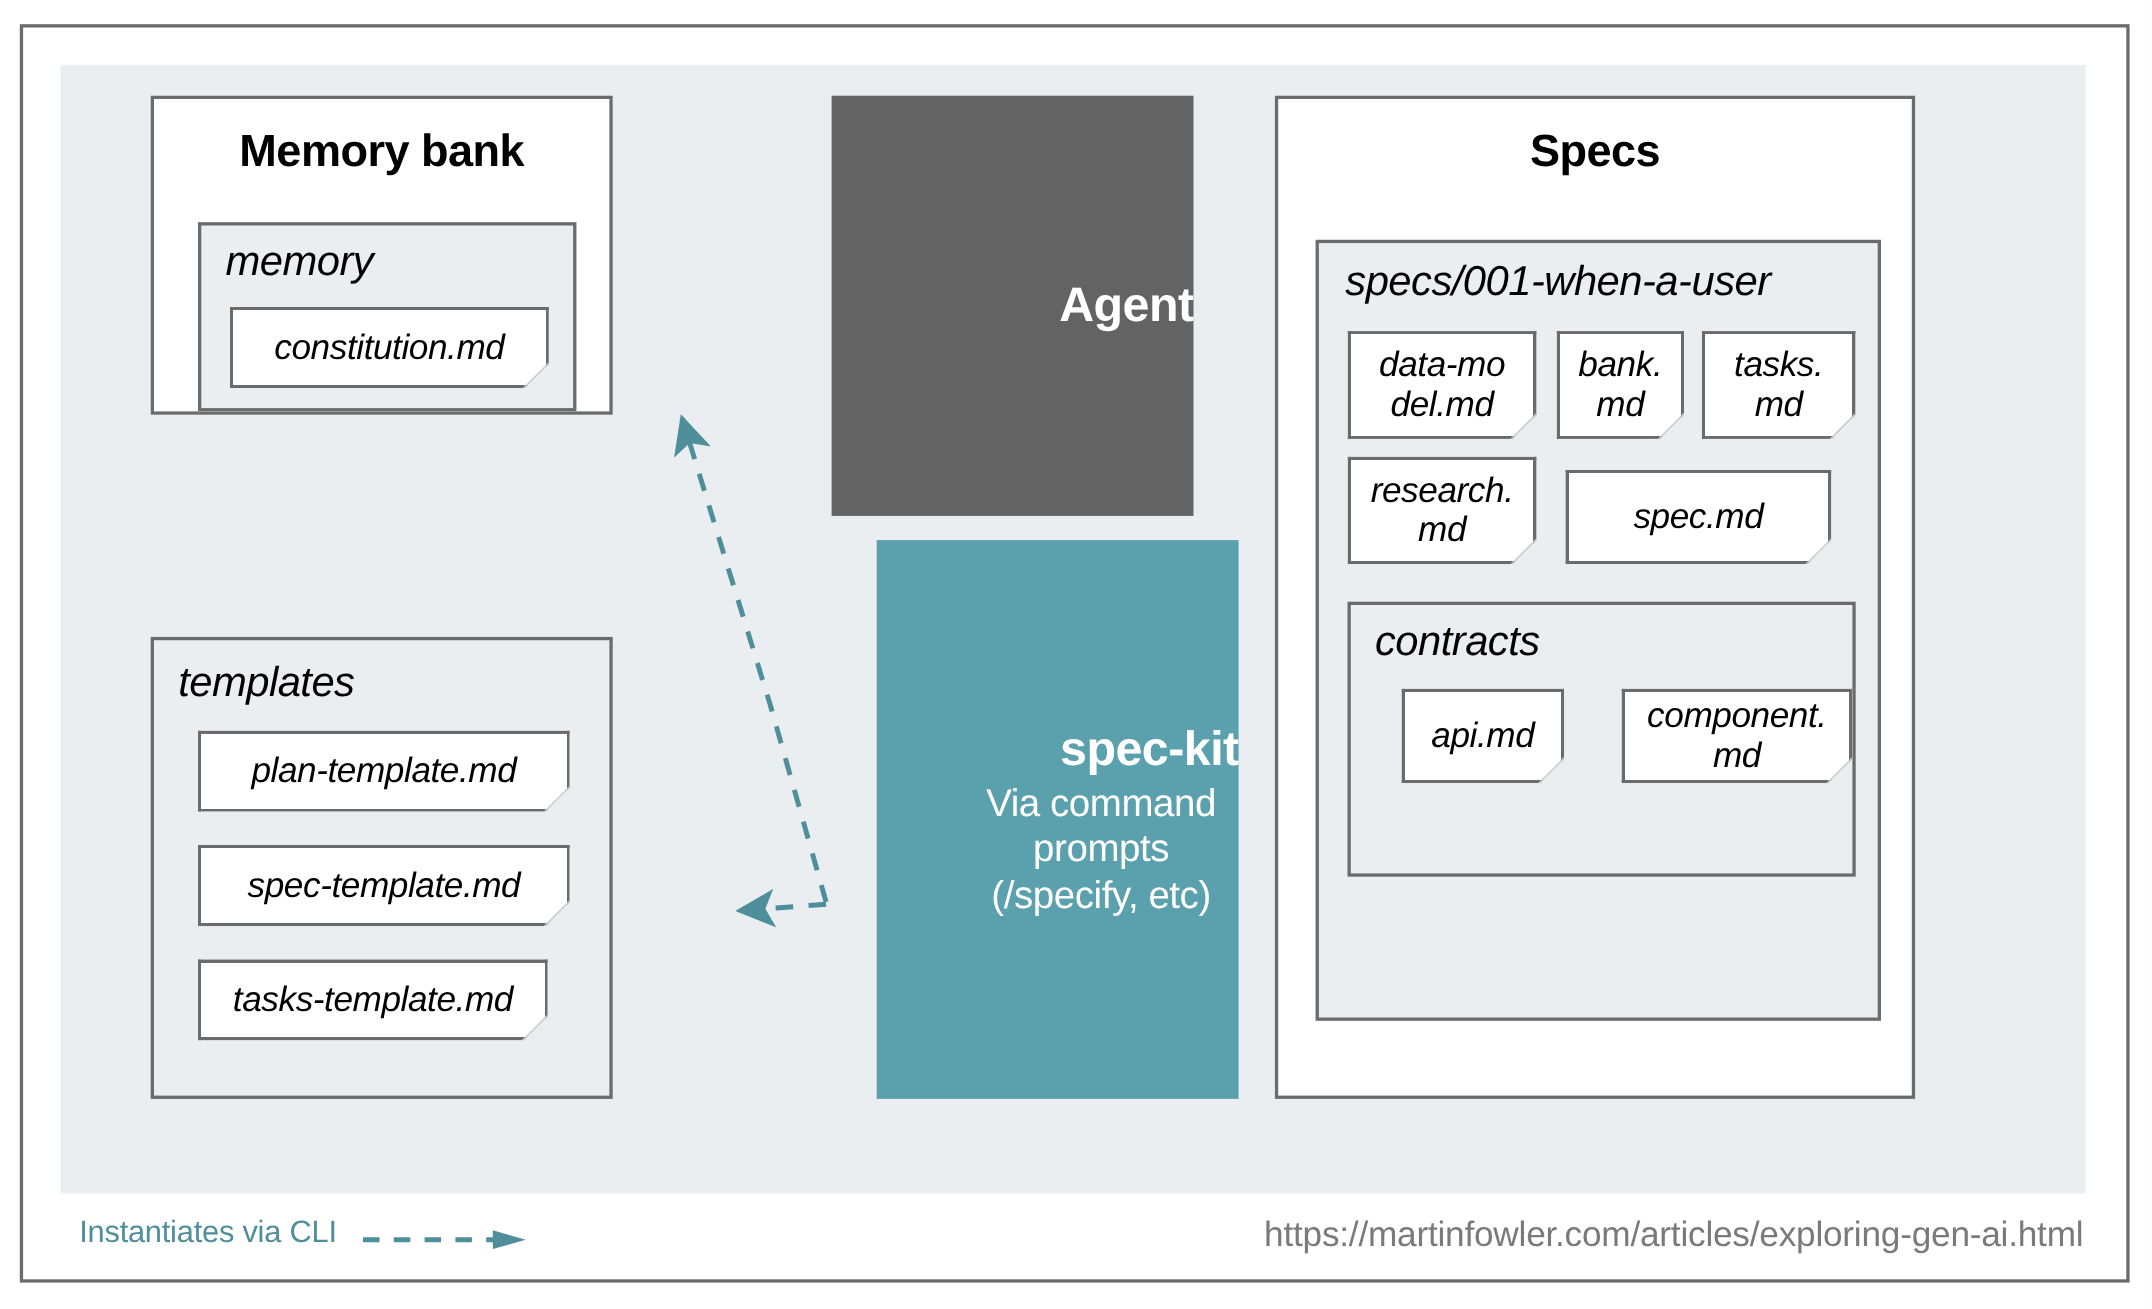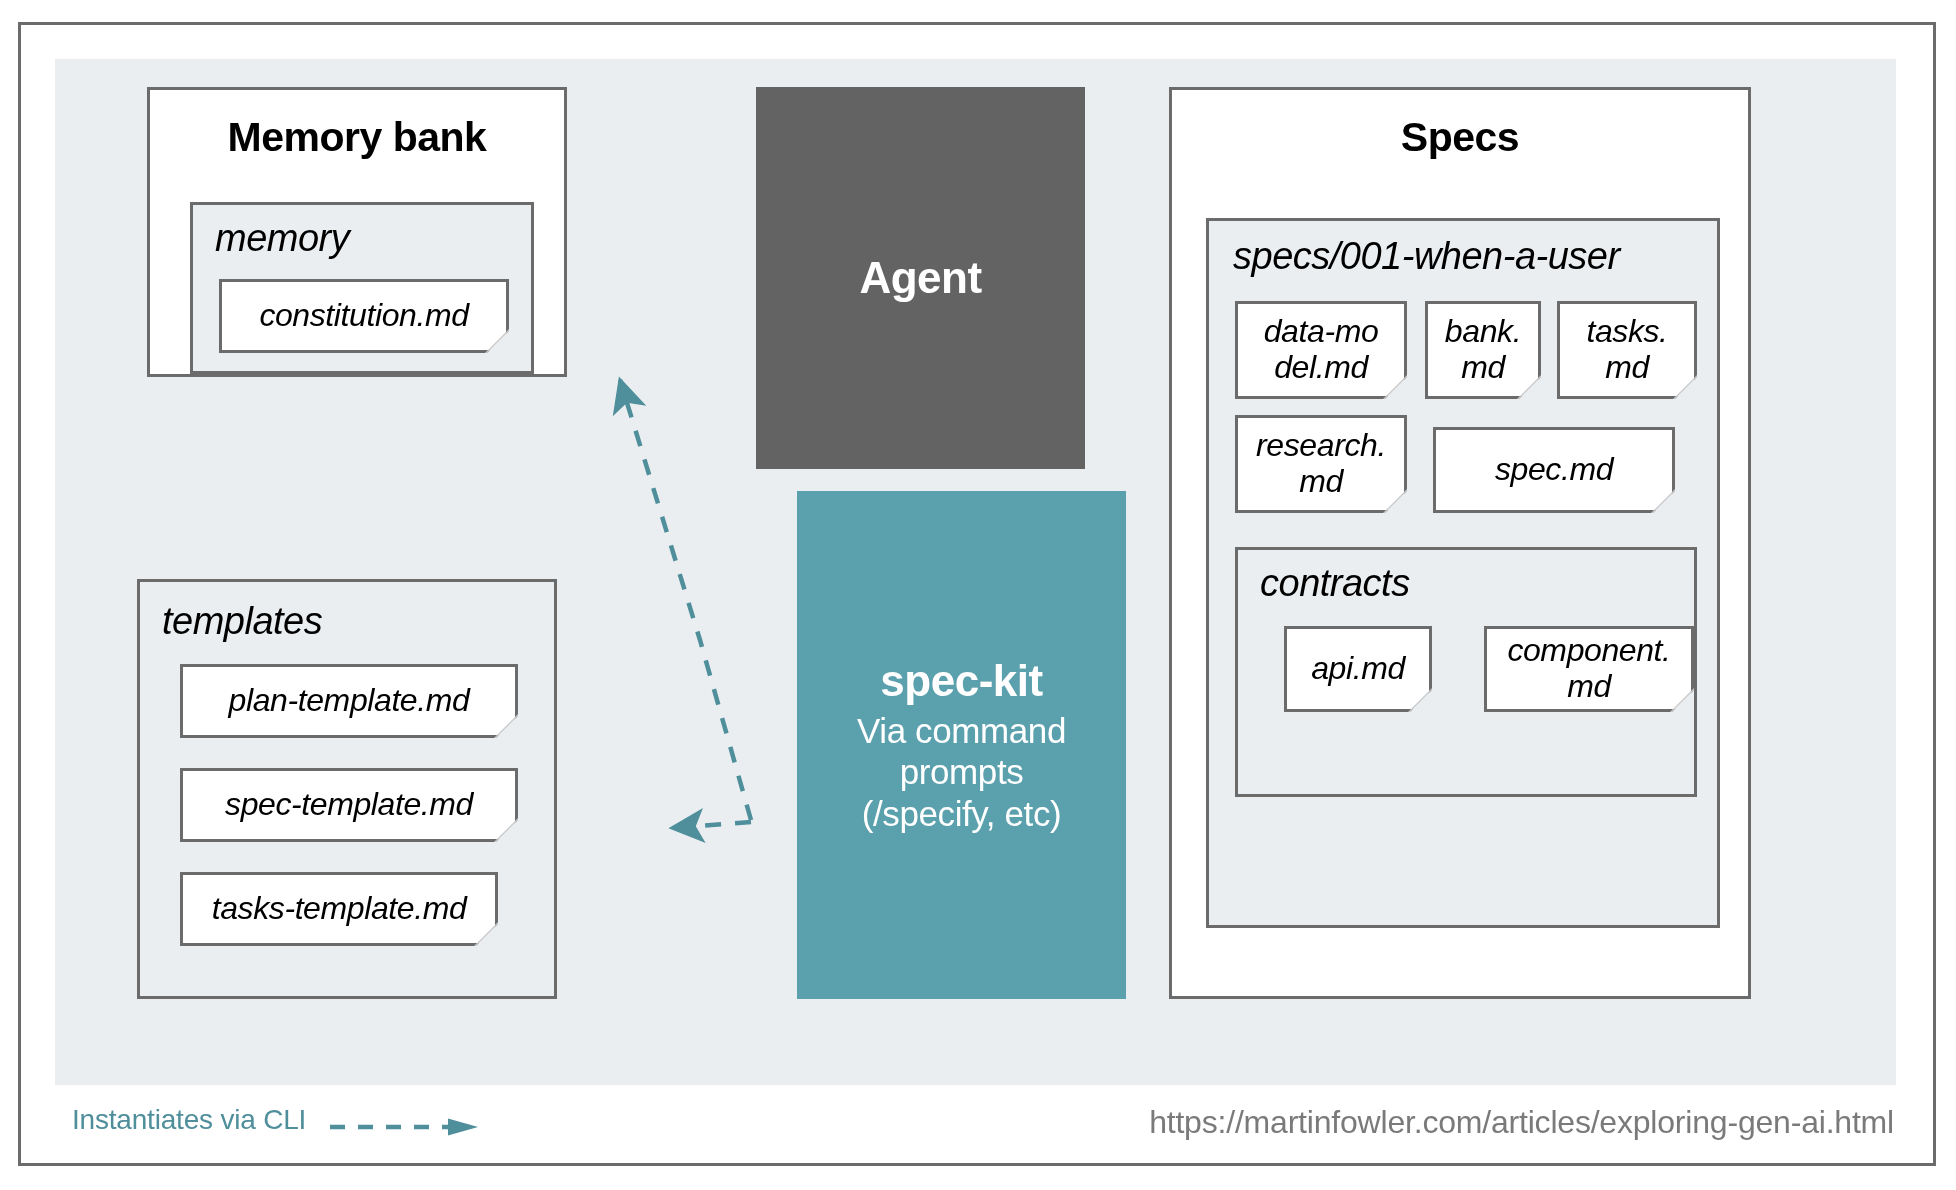--- a/index.html
+++ b/index.html
@@ -30,21 +30,20 @@
     width: 1841px;
     height: 1026px;
     background: #eaeef1;
   }
 
   
   .panel {
     position: absolute;
     background: #ffffff;
     border: 3px solid #6b6b6b;
-    margin-left: 10px;
   }
   .panel-title {
     font-size: 41px;
     font-weight: bold;
     color: #000000;
     text-align: center;
     letter-spacing: -0.5px;
   }
 
   
@@ -101,21 +100,21 @@
     transform-origin: right bottom;
     transform: rotate(-45deg);
   }
   .file .label { position: relative; z-index: 2; padding: 0 8px; }
 
   
   .block {
     position: absolute;
     display: flex;
     flex-direction: column;
-    align-items: center;
+    align-items: flex-end;
     justify-content: center;
     text-align: center;
     color: #ffffff;
   }
   .block .head {
     font-size: 44px;
     font-weight: bold;
     letter-spacing: -0.5px;
   }
   .block .sub {

